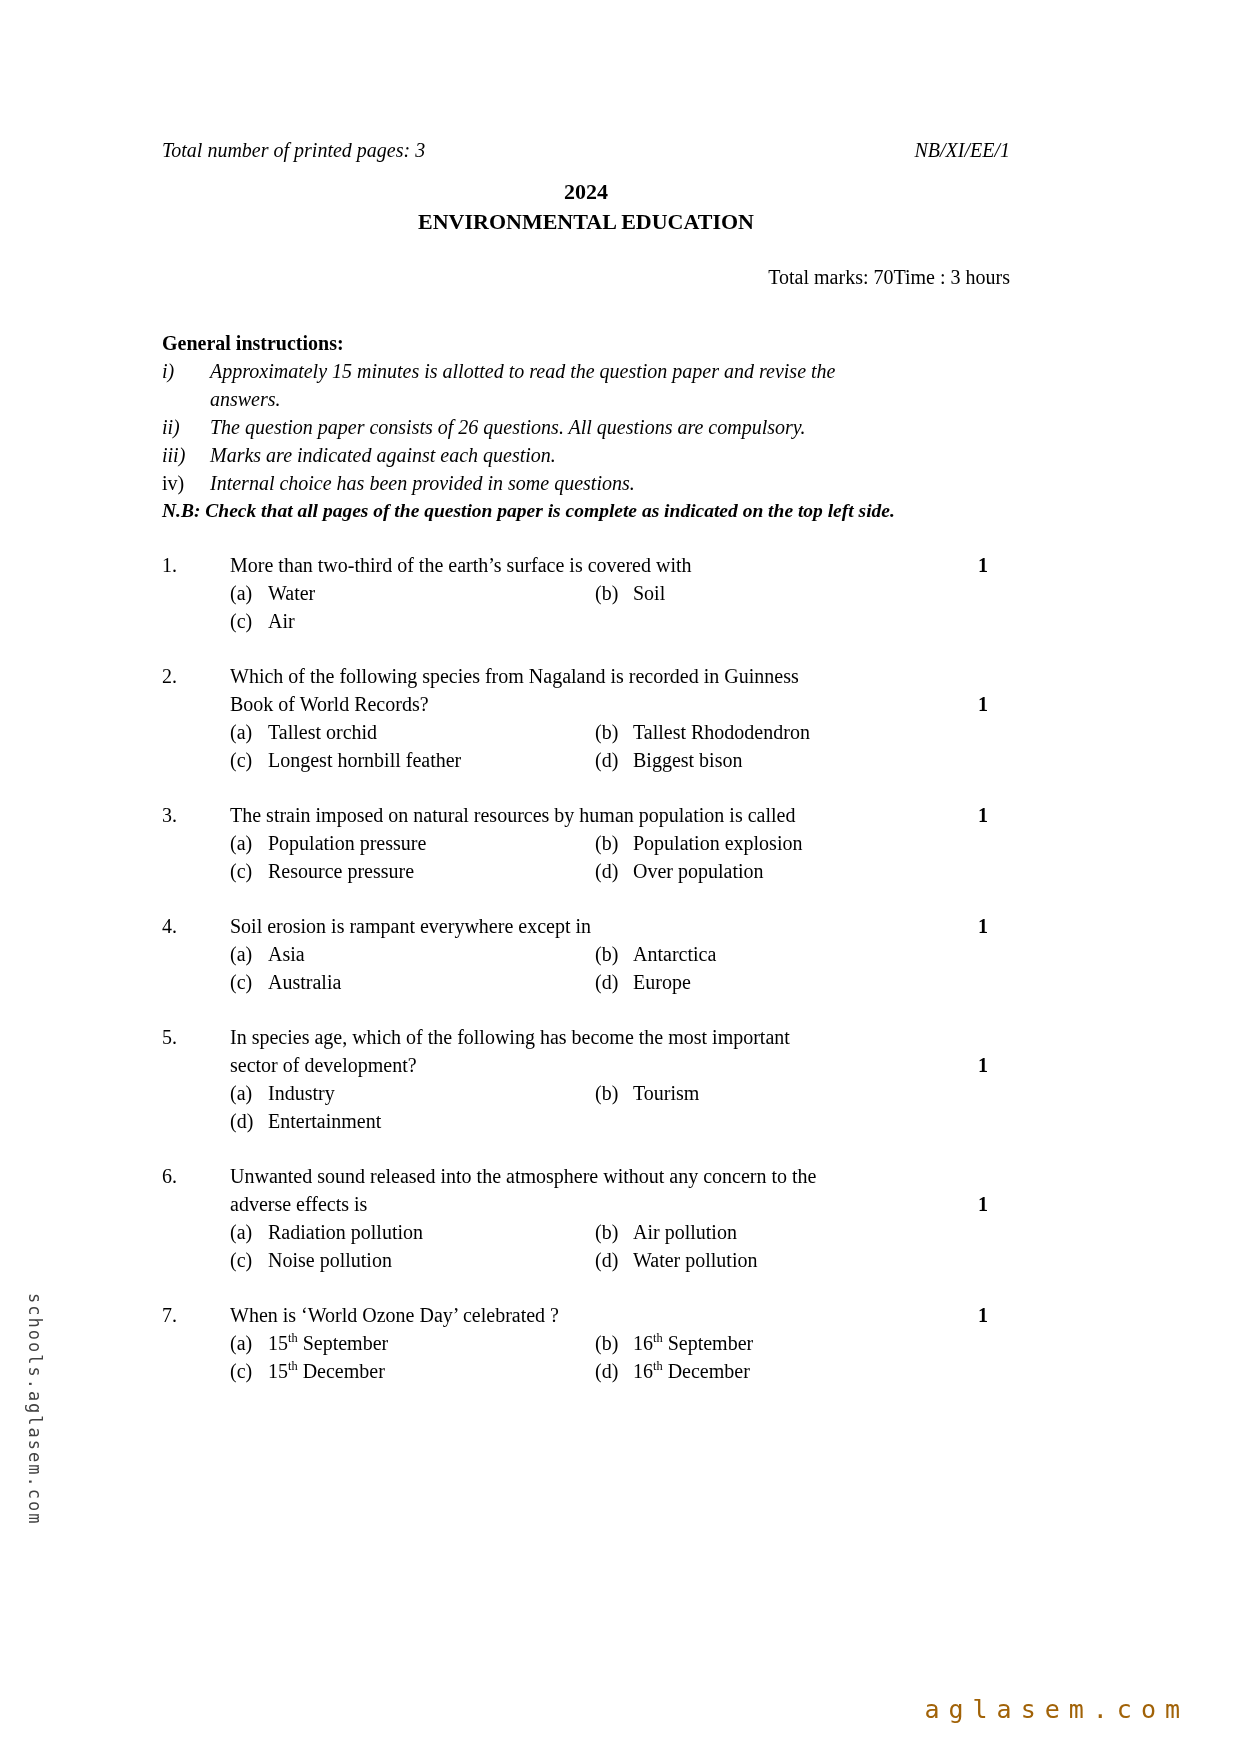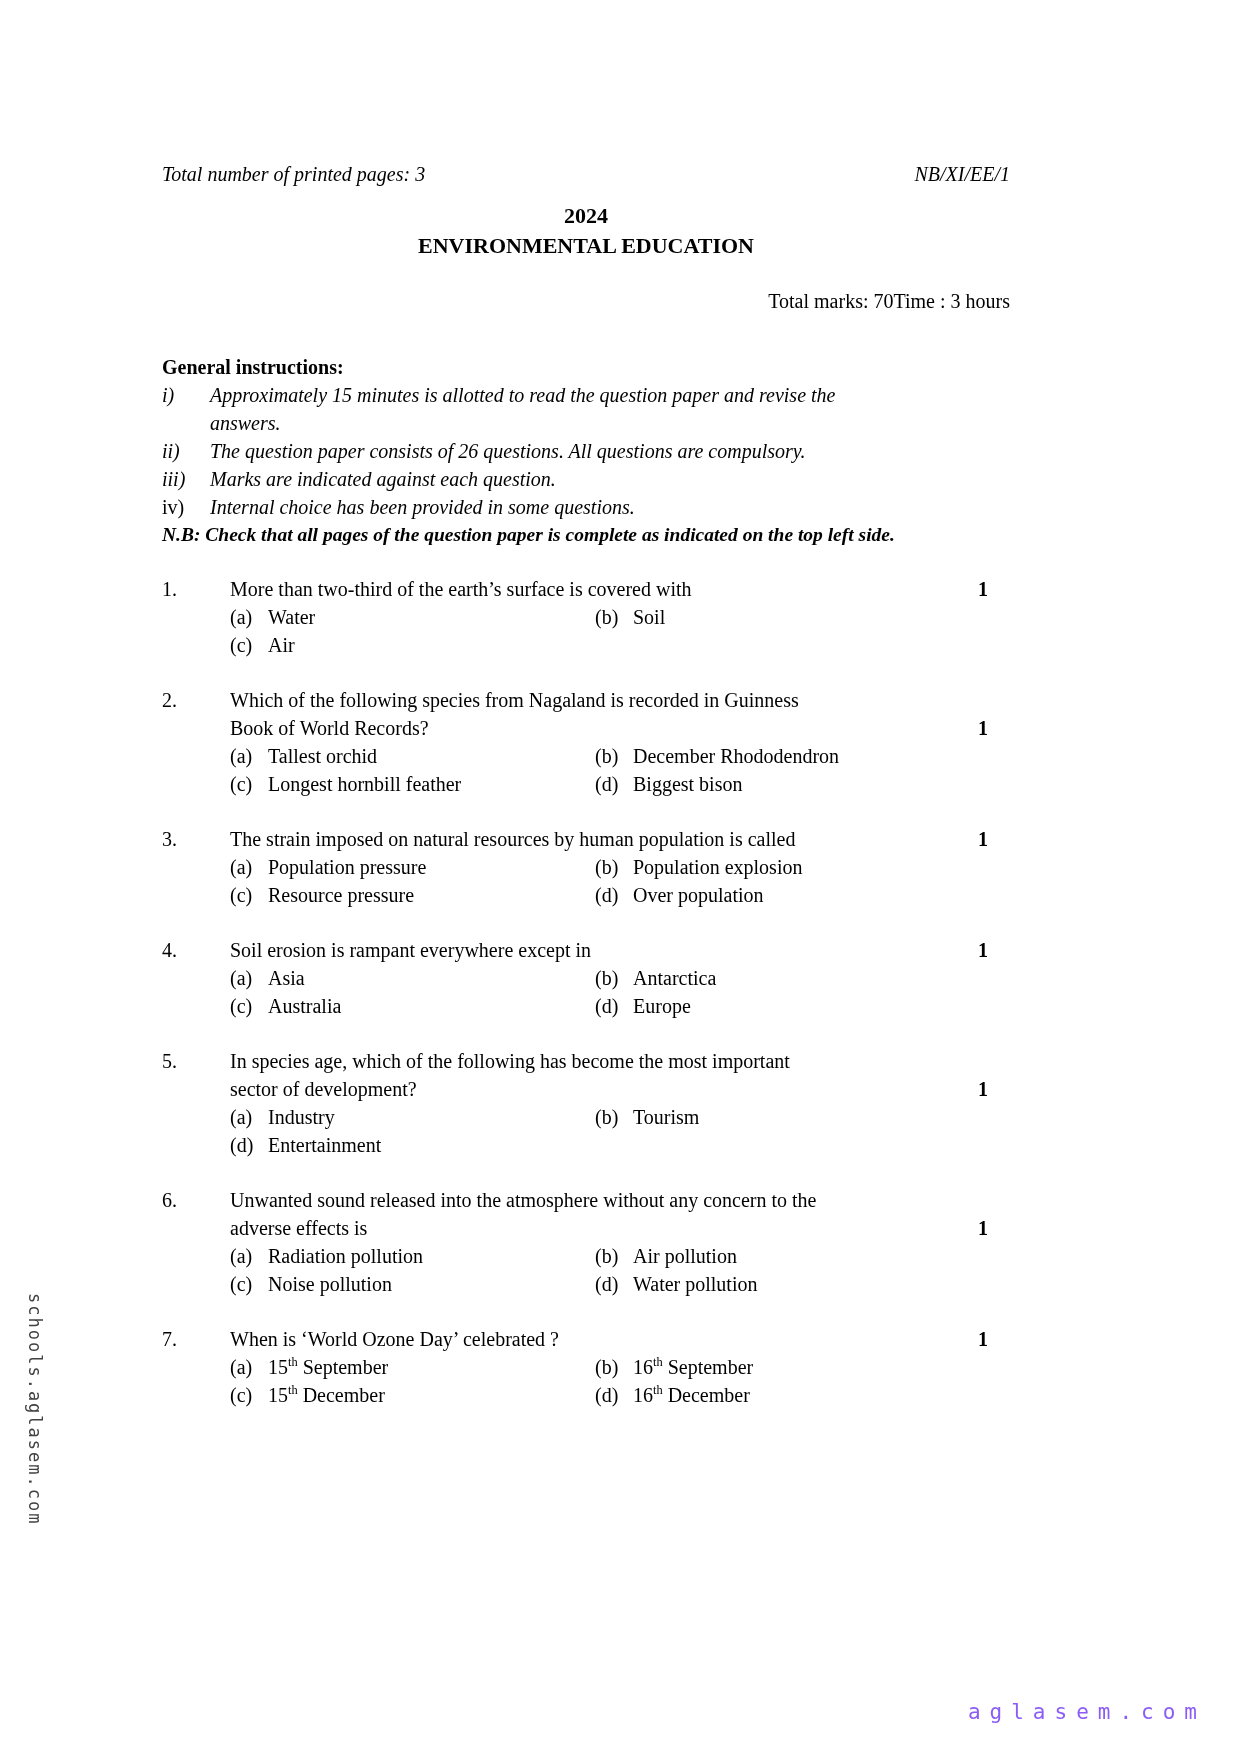--- a/index.html
+++ b/index.html
@@ -9,21 +9,21 @@
     font-family:"Liberation Serif", serif;
     color:#000;
     position:relative;
     overflow:hidden;
   }
   .page { position:absolute; inset:0; }
   .content {
     position:absolute; left:162px; top:136px; width:848px;
     font-size:20px; line-height:28px;
   }
-  .header-row { display:flex; justify-content:space-between; font-style:italic;margin-top:24px; }
+  .header-row { display:flex; justify-content:space-between; font-style:italic; }
   .title-block { text-align:center; margin-top:13px; font-weight:bold; font-size:22px; line-height:30px; }
   .marks-row { display:flex; justify-content:flex-end; margin-top:26px; }
   .instructions { margin-top:38px; }
   .gi-heading { font-weight:bold; }
   .gi-item { display:flex; font-style:italic; }
   .gi-num { flex:0 0 48px; }
   .gi-num.roman { font-style:normal; }
   .gi-text { flex:1; }
   .gi-line { display:block; white-space:nowrap; }
   .nb-line { font-weight:bold; font-style:italic; white-space:nowrap; font-size:19.5px; }
@@ -37,23 +37,23 @@
   .opt-label { display:inline-block; width:38px; }
   .q-option sup { font-size:0.62em; line-height:0; vertical-align:super; }
   .side-watermark {
     position:absolute; left:45px; top:1293px;
     transform:rotate(90deg); transform-origin:0 0;
     font-family:"DejaVu Sans Mono", monospace;
     font-size:17px; letter-spacing:2px; color:#414141;
     white-space:nowrap;
   }
   .bottom-watermark {
-    position:absolute; right:33px; bottom:30px;
+    position:absolute; right:50px; bottom:30px;
     font-family:"DejaVu Sans Mono", monospace;
-    font-size:21px; letter-spacing:9px; color:#8b5cf6;
+    font-size:25px; letter-spacing:9px; color:#a16207;
     white-space:nowrap;
   }
 </style>
 </head>
 <body>
 
 <div class="page">
 
   <div class="content">
 
@@ -118,21 +118,21 @@
             <div class="q-option"><span class="opt-label">(c)</span><span class="opt-text">Air</span></div>
           </div>
         </div>
         <div class="q-block">
           <span class="q-num">2.</span>
           <span class="q-marks" style="top: 28px;">1</span>
           <div class="q-line">Which of the following species from Nagaland is recorded in Guinness</div>
           <div class="q-line">Book of World Records?</div>
           <div class="q-options">
             <div class="q-option"><span class="opt-label">(a)</span><span class="opt-text">Tallest orchid</span></div>
-            <div class="q-option"><span class="opt-label">(b)</span><span class="opt-text">December Rhododendron</span></div>
+            <div class="q-option"><span class="opt-label">(b)</span><span class="opt-text">Tallest Rhododendron</span></div>
             <div class="q-option"><span class="opt-label">(c)</span><span class="opt-text">Longest hornbill feather</span></div>
             <div class="q-option"><span class="opt-label">(d)</span><span class="opt-text">Biggest bison</span></div>
           </div>
         </div>
         <div class="q-block">
           <span class="q-num">3.</span>
           <span class="q-marks" style="top: 0px;">1</span>
           <div class="q-line">The strain imposed on natural resources by human population is called</div>
           <div class="q-options">
             <div class="q-option"><span class="opt-label">(a)</span><span class="opt-text">Population pressure</span></div>

